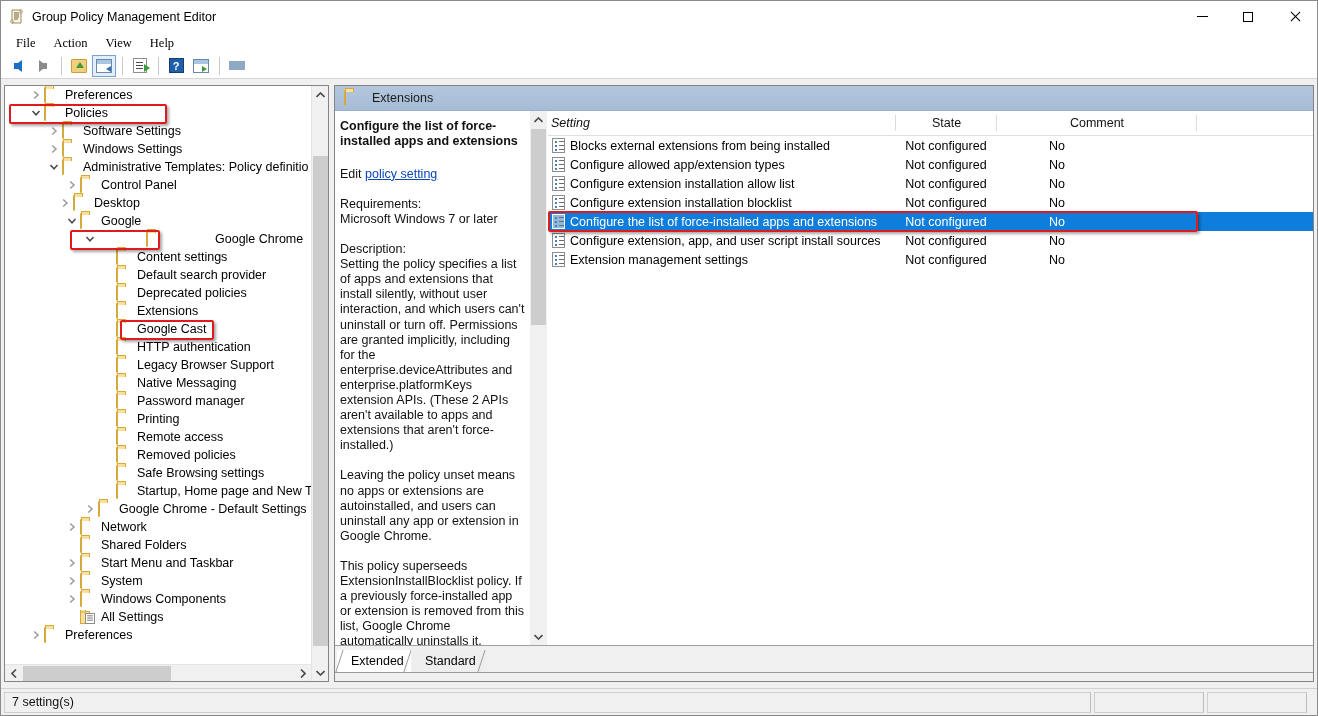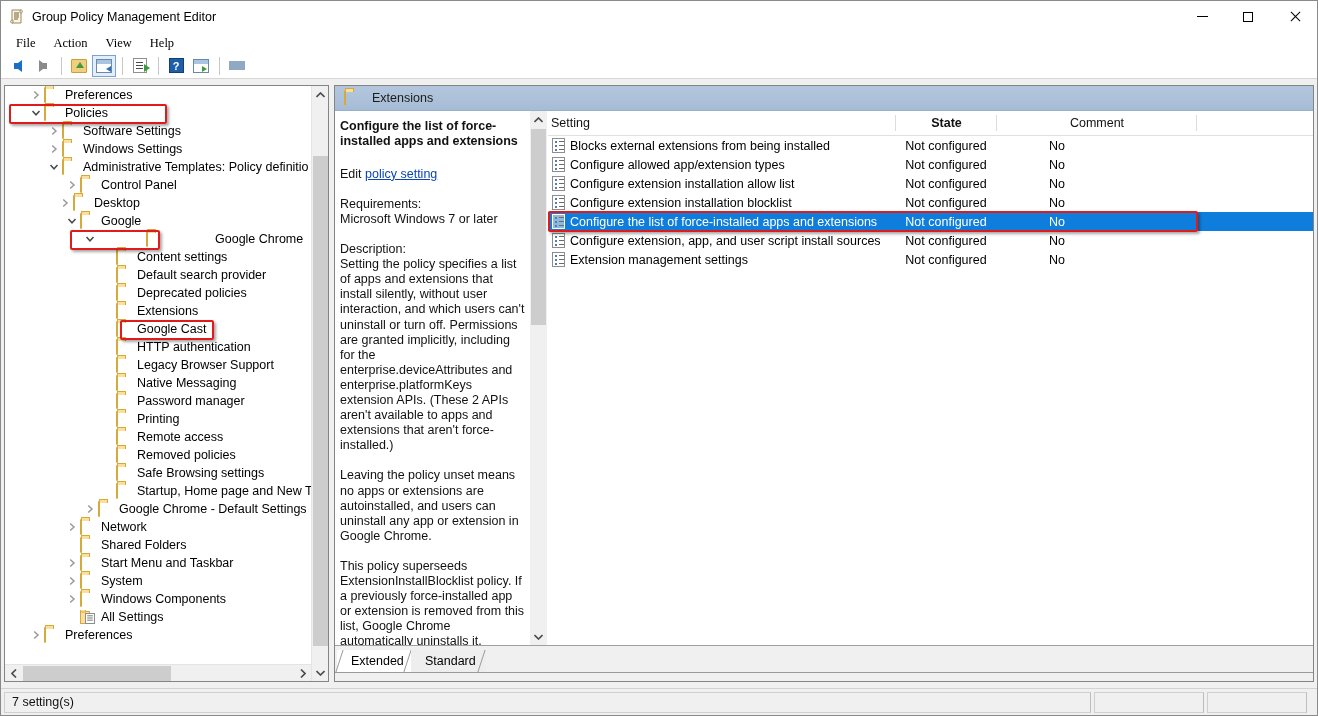--- a/index.html
+++ b/index.html
@@ -810,25 +810,25 @@
         <div class="vs-thumb" style="top:18px;height:196px;"></div>
         <div class="vs-btn bottom">
           <svg width="9" height="6" viewBox="0 0 9 6">
               <path d="M0.5 1 L4.5 5 L8.5 1" fill="none" stroke="#4a4a4a" stroke-width="1.6"></path>
             </svg>
         </div>
       </div>
 
       <div class="listview">
         <div class="lv-header">
-          <div class="lv-col" style="left:0;width:348px;padding-left:3px;">
+          <div class="lv-col" style="left:0;width:348px;padding-left:3px;font-style:italic;">
             <span>Setting</span>
             <span class="divider"></span>
           </div>
-          <div class="lv-col" style="left:348px;width:101px;justify-content:center;font-weight:bold;">
+          <div class="lv-col" style="left:348px;width:101px;justify-content:center;">
             <span>State</span>
             <span class="divider"></span>
           </div>
           <div class="lv-col" style="left:449px;width:200px;justify-content:center;">
             <span>Comment</span>
             <span class="divider"></span>
           </div>
         </div>
         <div class="lv-rows" id="lv-rows">
             <div class="lv-row">

